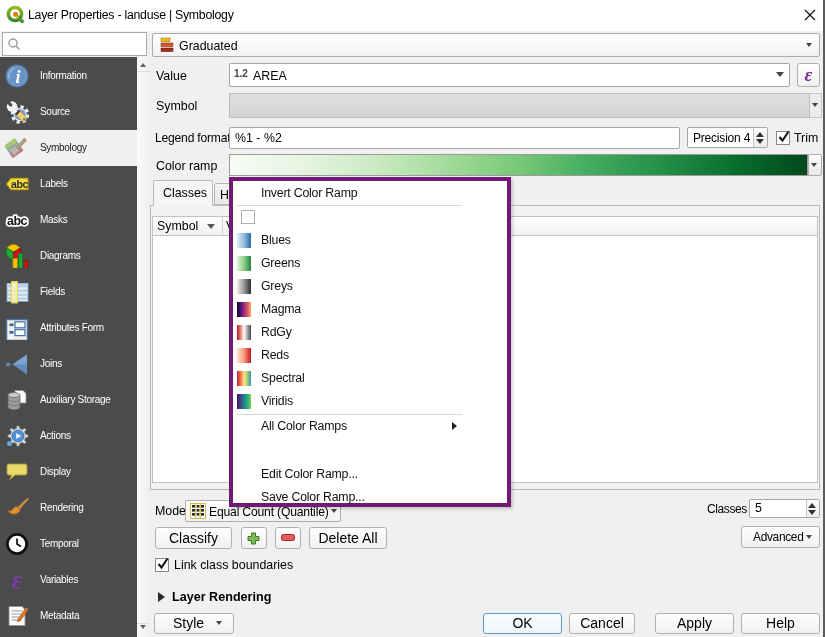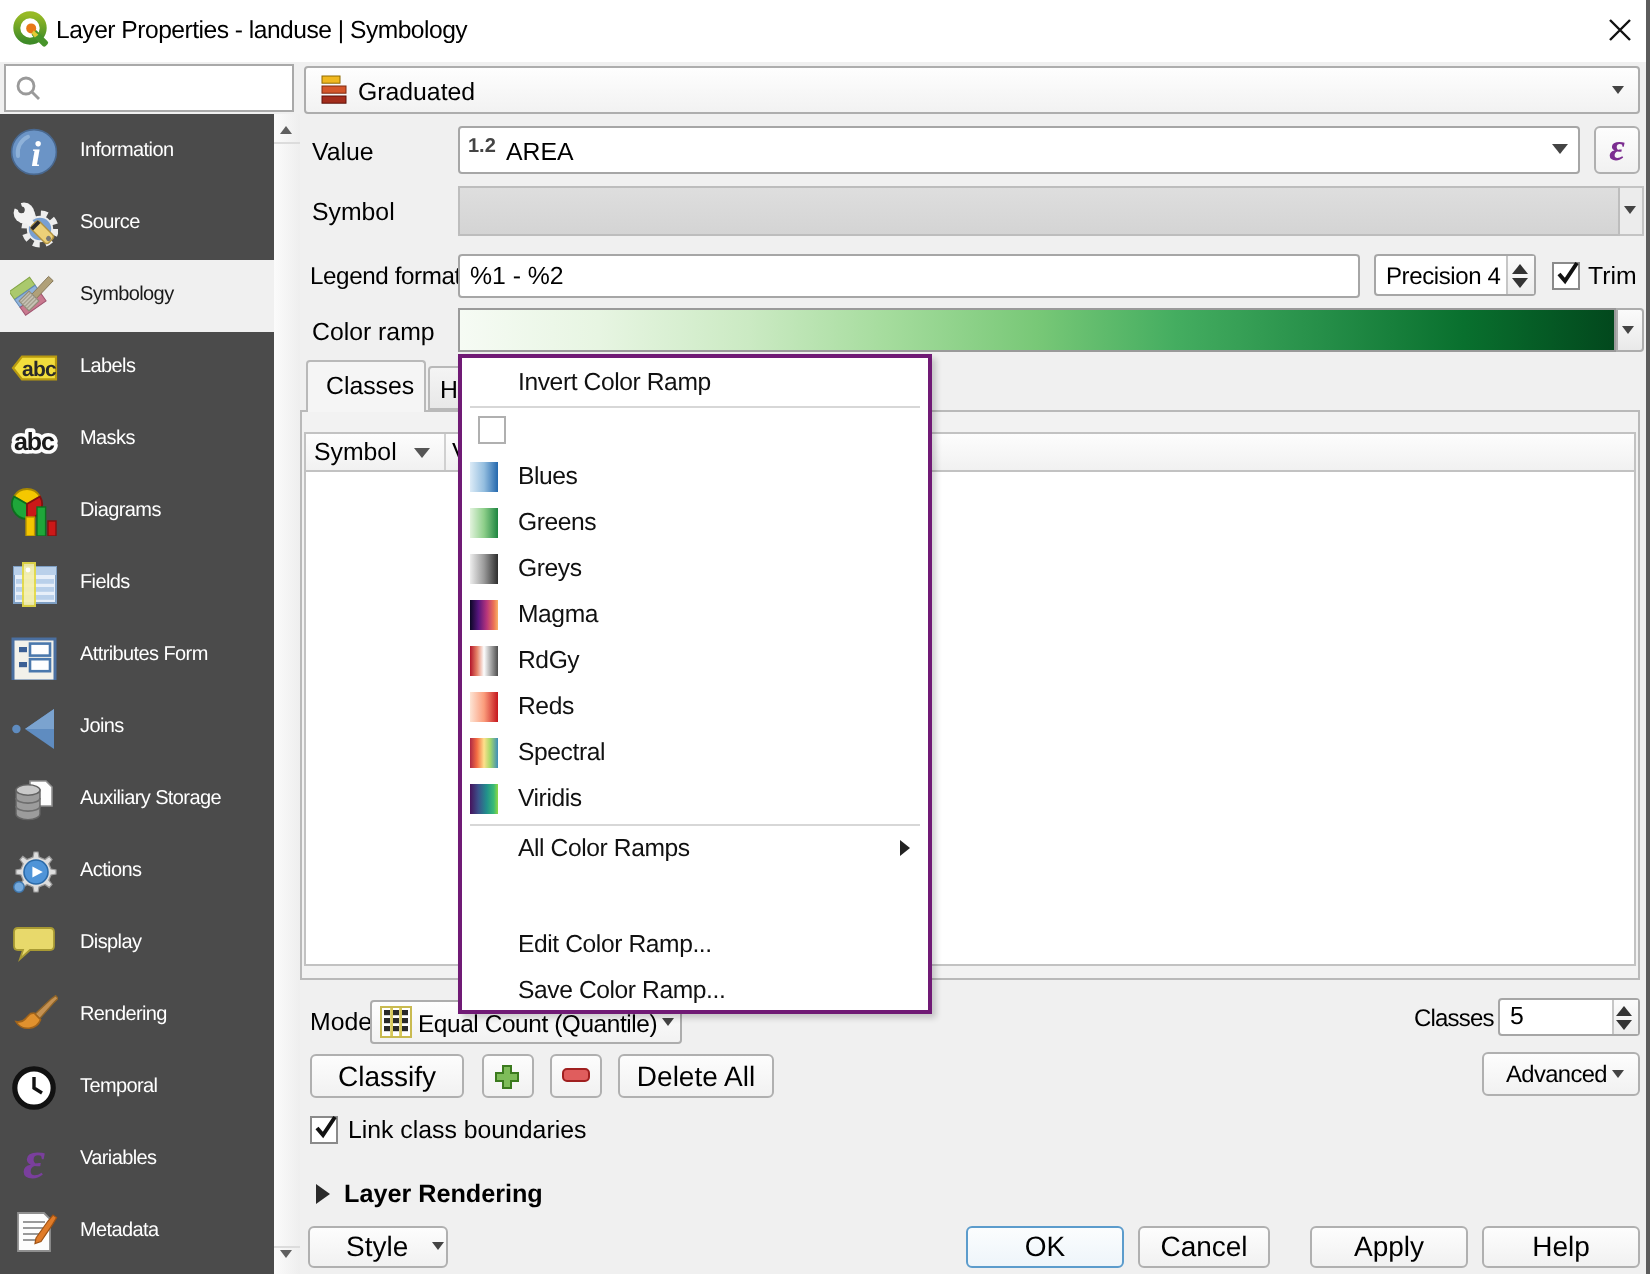--- a/index.html
+++ b/index.html
@@ -24,21 +24,21 @@
 .arrow-up { width:0; height:0; border-left:3.5px solid transparent; border-right:3.5px solid transparent; border-bottom:4.5px solid #5f5f5f; position:absolute; left:3px; }
 .arrow-dn { width:0; height:0; border-left:3.5px solid transparent; border-right:3.5px solid transparent; border-top:4.5px solid #5f5f5f; position:absolute; left:3px; }
 
 .combo { background:linear-gradient(#fefefe,#f2f2f2); border:1px solid #adadad; border-radius:2px; }
 .input { background:#fff; border:1px solid #a6a6a6; border-radius:2px; }
 .btn { background:linear-gradient(#fdfdfd,#f1f1f1); border:1px solid #b0b0b0; border-radius:3px; text-align:center; font-size:14px; }
 .lab { font-size:12.4px; color:#000; white-space:nowrap; }
 .carr { width:0; height:0; border-left:3.5px solid transparent; border-right:3.5px solid transparent; border-top:4.5px solid #444; position:absolute; }
 .cb { background:#fff; border:1px solid #8a8a8a; position:absolute; }
 
-#menu { left:229px; top:177px; width:237px; height:330px; background:#fff; border:2px solid #701a75; box-shadow:2px 2px 3px rgba(0,0,0,0.18); z-index:40; }
+#menu { left:229px; top:177px; width:282px; height:330px; background:#fff; border:4px solid #701a75; box-shadow:2px 2px 3px rgba(0,0,0,0.18); z-index:40; }
 .mi { position:absolute; left:1px; width:231px; height:23px; font-size:12.3px; letter-spacing:-0.2px; line-height:23px; color:#111; }
 .mi .t { position:absolute; left:27px; top:0; }
 .msep { position:absolute; left:4px; width:225px; height:1px; background:#d7d7d7; }
 .gic { position:absolute; left:3px; top:4px; width:14px; height:15px; }
 .hl { background:#0a79d7; color:#fff; }
 </style>
 </head>
 <body>
 <div class="abs" id="titlebar"></div>
 <div class="abs" id="title-text">Layer Properties - landuse | Symbology</div>
@@ -331,21 +331,21 @@
 
 <div class="abs cb" style="left:155px;top:558px;width:14px;height:14px"></div>
 <svg class="abs" style="left:156px;top:556px" width="14" height="15" viewBox="0 0 14 15">
     <path d="M2.5 8 L5.5 11.5 L11.5 2.5" fill="none" stroke="#111" stroke-width="2"></path>
   </svg>
 <div class="abs lab" style="left:174px;top:558px">Link class boundaries</div>
 
 <span class="abs" style="left:158px;top:592px;width:0;height:0;border-top:5px solid transparent;border-bottom:5px solid transparent;border-left:7px solid #2a2a2a"></span>
 <div class="abs lab" style="left:172px;top:590px;font-weight:bold;font-size:12.6px">Layer Rendering</div>
 
-<div class="abs btn" style="left:154px;top:613px;width:70px;height:21px;line-height:19px;text-align:left;padding-left:18px">Style</div>
+<div class="abs btn" style="left:154px;top:613px;width:80px;height:21px;line-height:19px;text-align:left;padding-left:18px">Style</div>
 <span class="carr" style="left:216px;top:621px"></span>
 <div class="abs btn" style="left:483px;top:613px;width:79px;height:21px;line-height:19px;border-color:#5c9ccc;background:linear-gradient(#fbfdfe,#eef5fa)">OK</div>
 <div class="abs btn" style="left:569px;top:613px;width:66px;height:21px;line-height:19px">Cancel</div>
 <div class="abs btn" style="left:655px;top:613px;width:79px;height:21px;line-height:19px">Apply</div>
 <div class="abs btn" style="left:741px;top:613px;width:79px;height:21px;line-height:19px">Help</div>
 
 <div class="abs" id="menu">
   <div class="mi" style="top:1px">
       <span class="t">Invert Color Ramp</span>
     </div>

